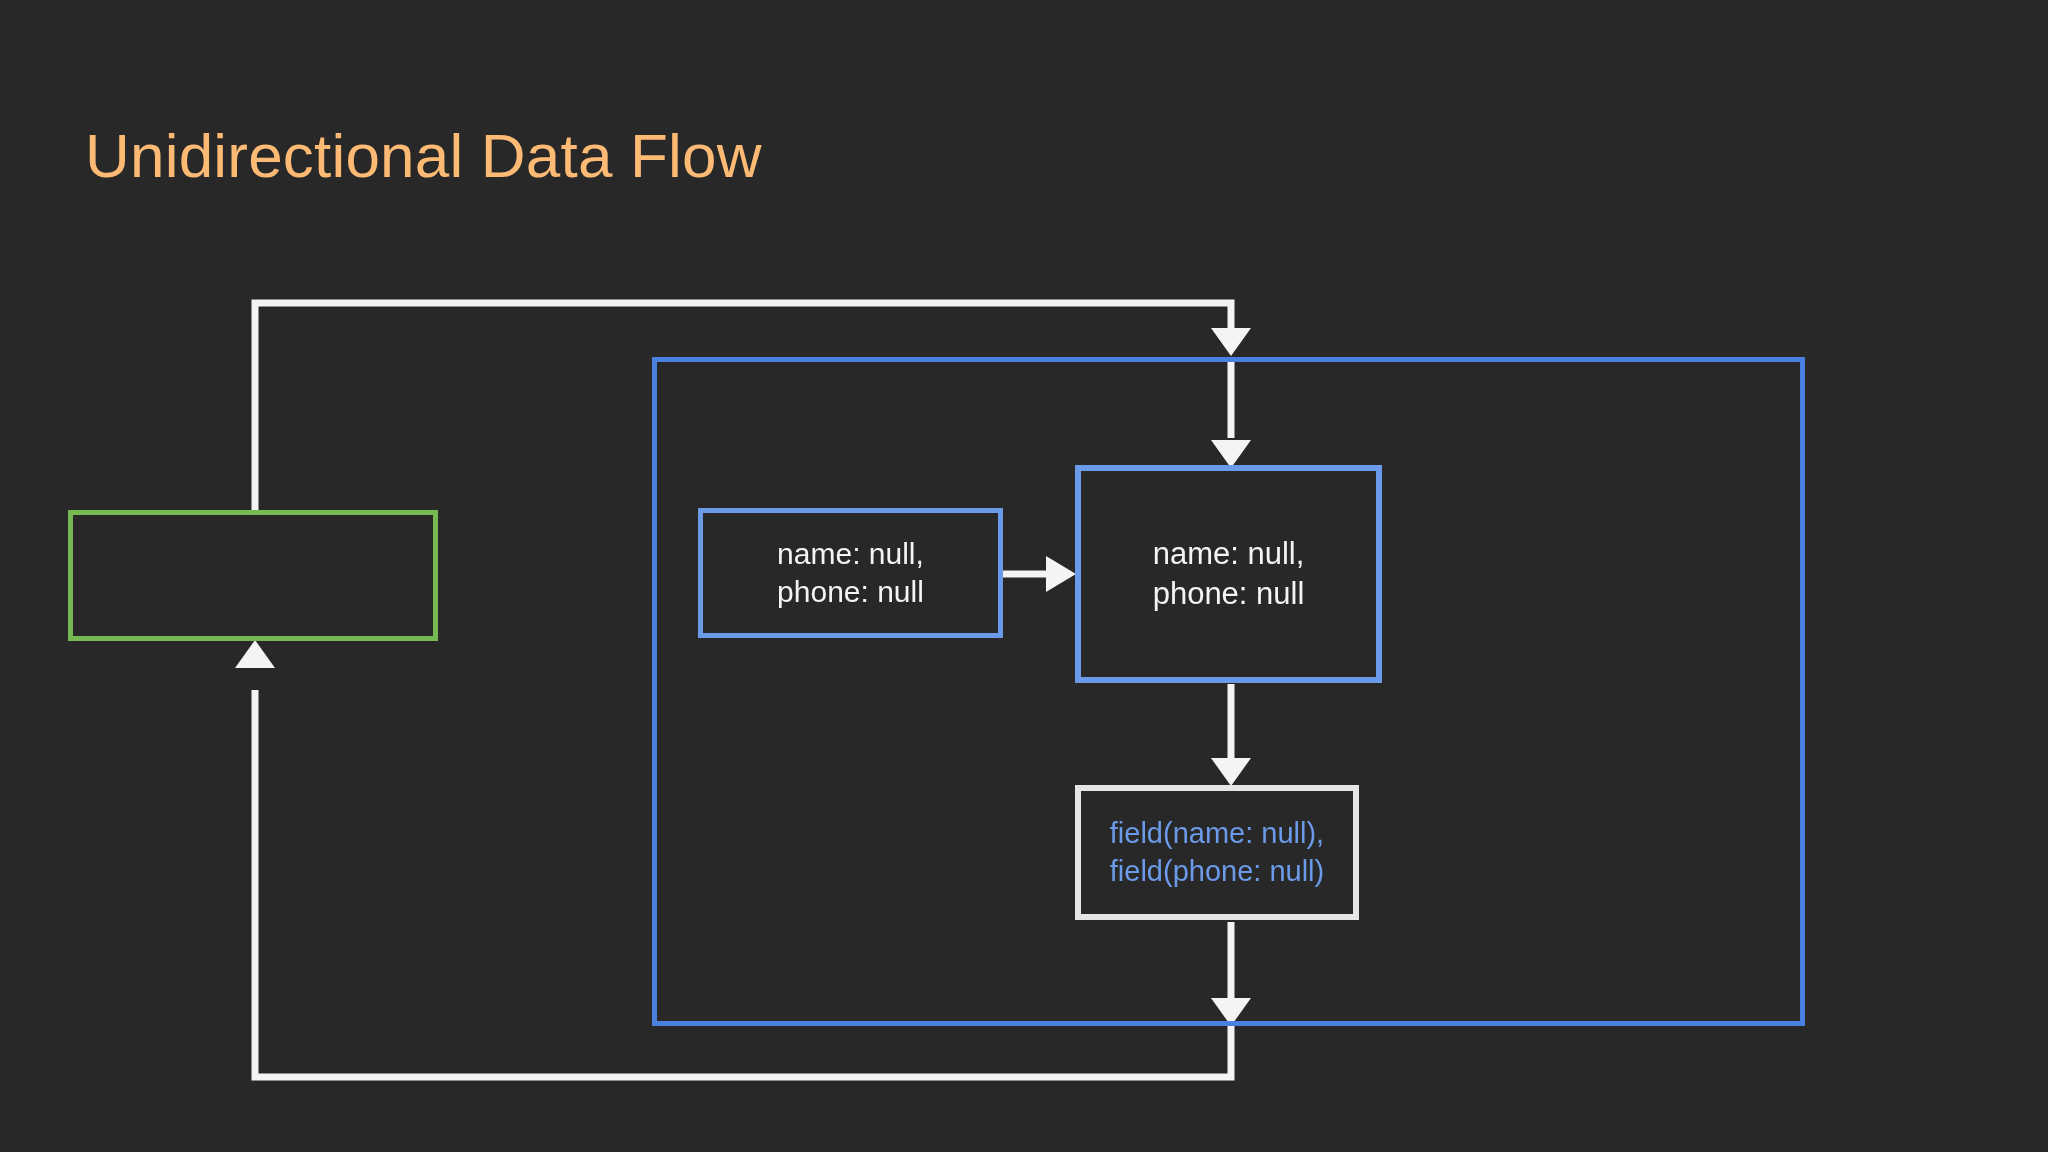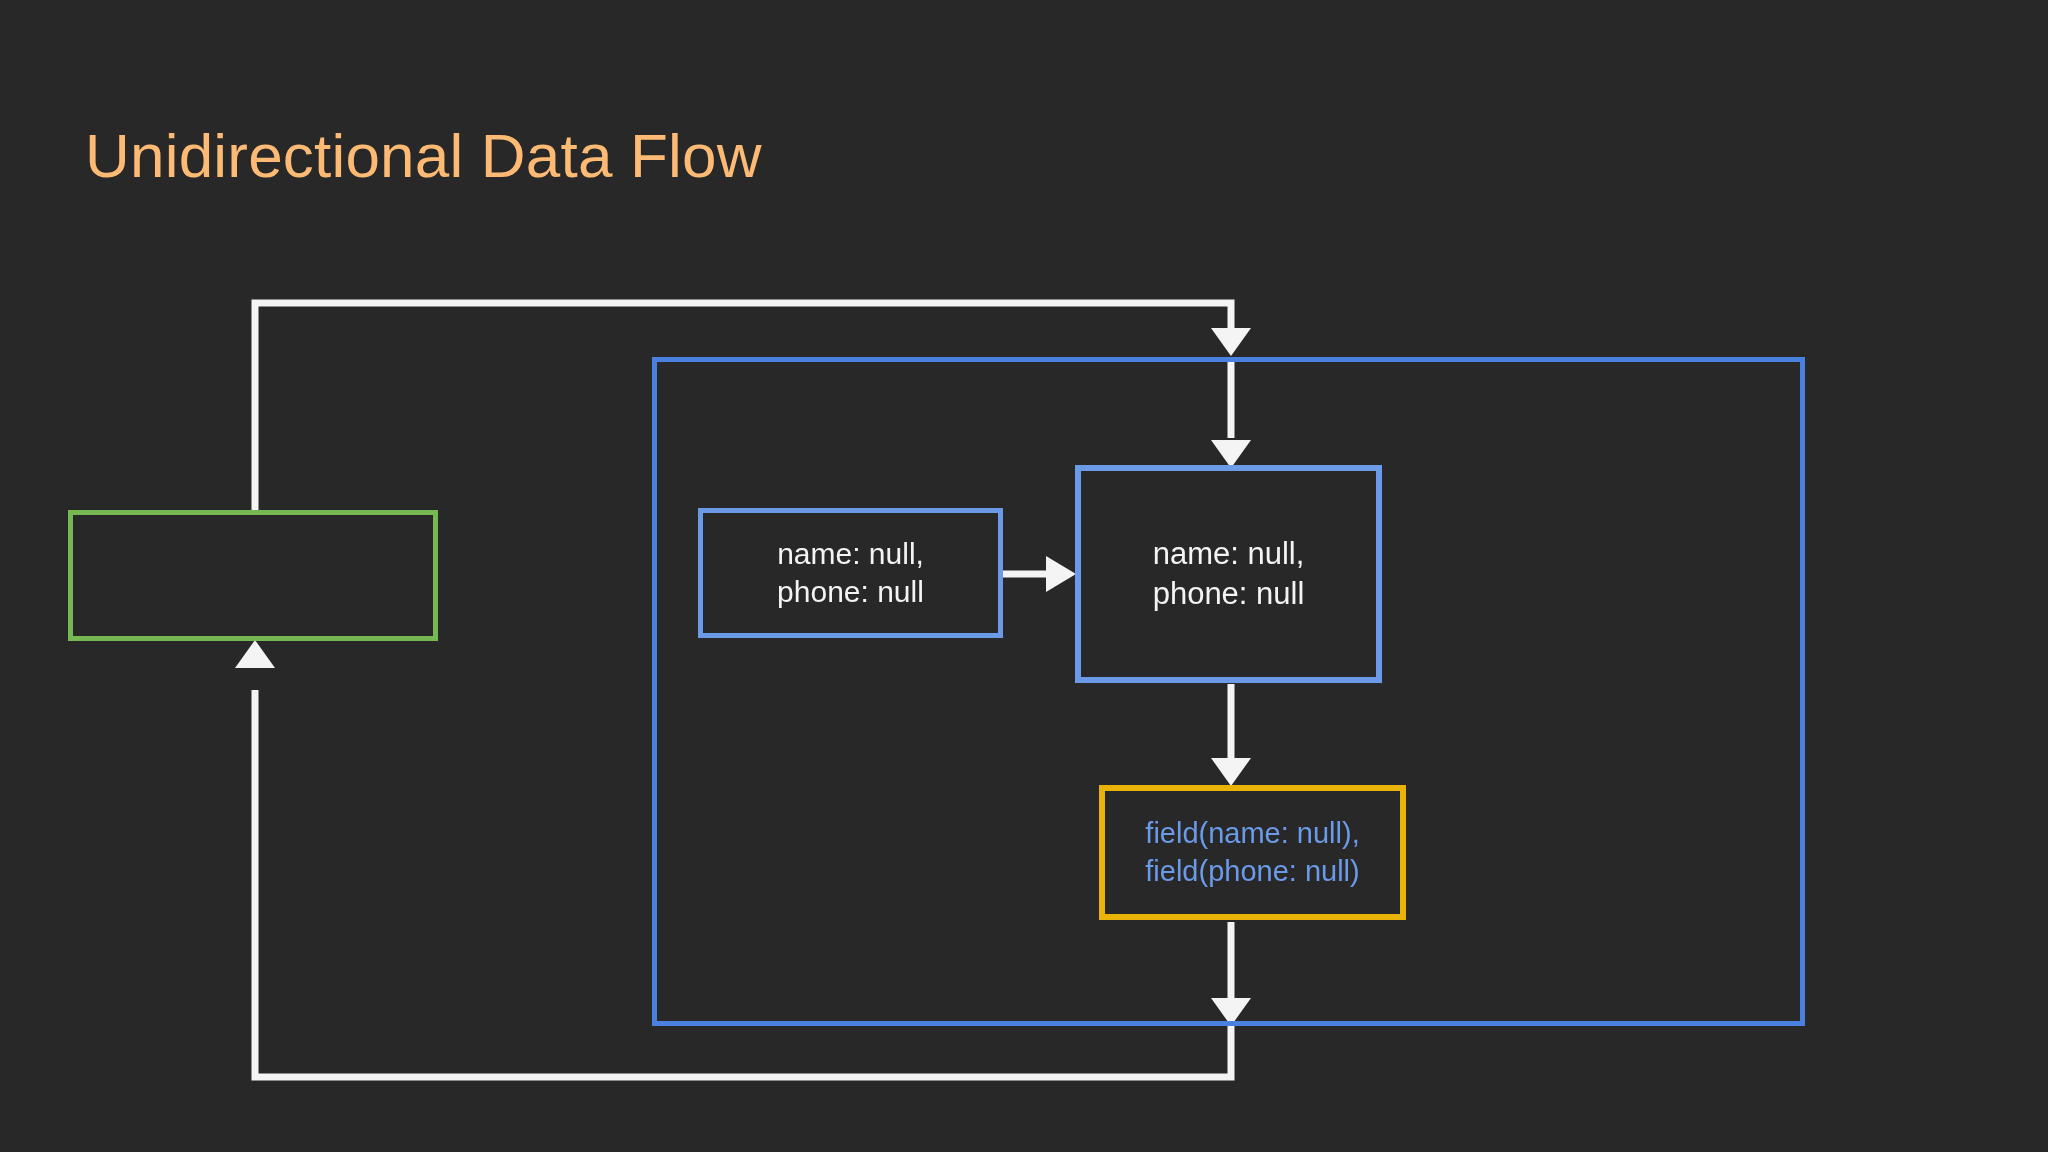--- a/index.html
+++ b/index.html
@@ -36,21 +36,21 @@
     letter-spacing: 0.2px;
     white-space: nowrap;
   }
   .node {
     position: absolute;
     box-sizing: border-box;
     background: #282828;
     display: flex;
     align-items: center;
     justify-content: center;
-    text-align: right;
+    text-align: center;
   }
   .node-text {
     white-space: pre-line;
     line-height: 1.28;
   }
   
   #node-store {
     left: 68px;
     top: 510px;
     width: 370px;
@@ -88,24 +88,23 @@
     border: 6px solid #6b9ae8;
   }
   #node-state .node-text {
     color: #f4f4f4;
     font-size: 31px;
   }
   
   #node-fields {
     left: 1075px;
     top: 785px;
-    width: 307px;
+    width: 284px;
     height: 135px;
-    border: 6px solid #eab308;
-    margin-left: 24px;
+    border: 6px solid #e5e5e5;
   }
   #node-fields .node-text {
     color: #6b9ae8;
     font-size: 29px;
   }
 </style>
 </head>
 <body>
 
 <div id="stage">

